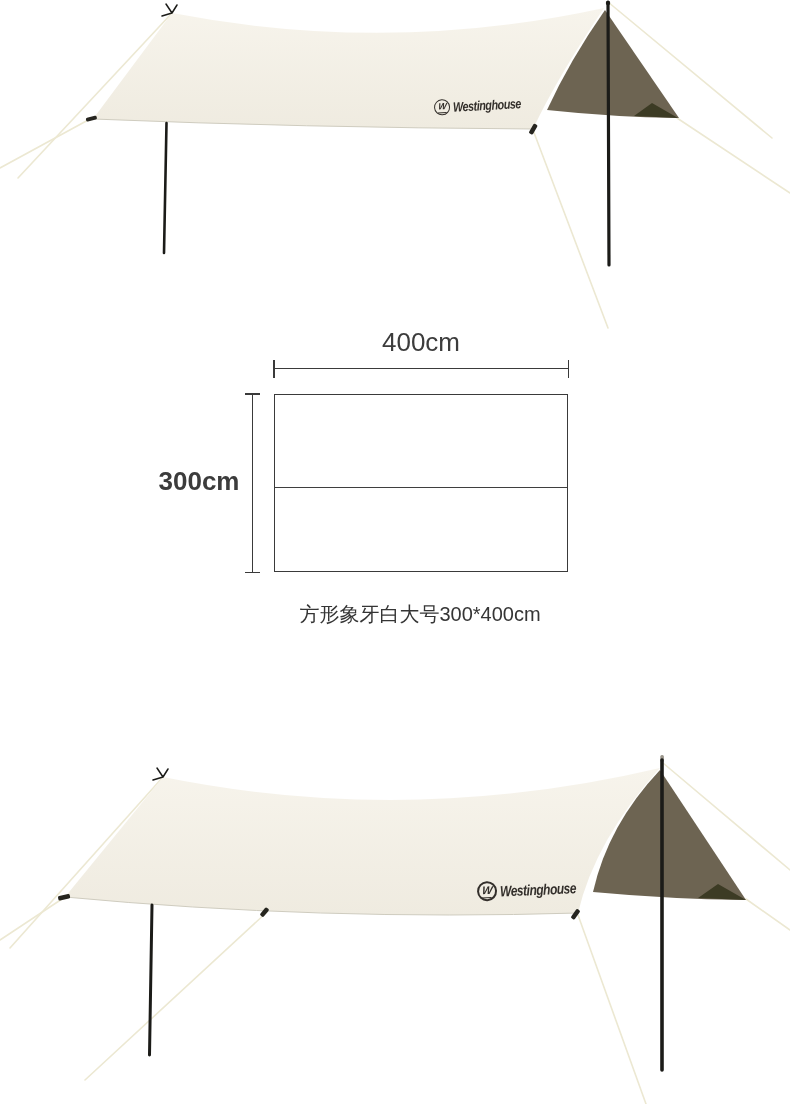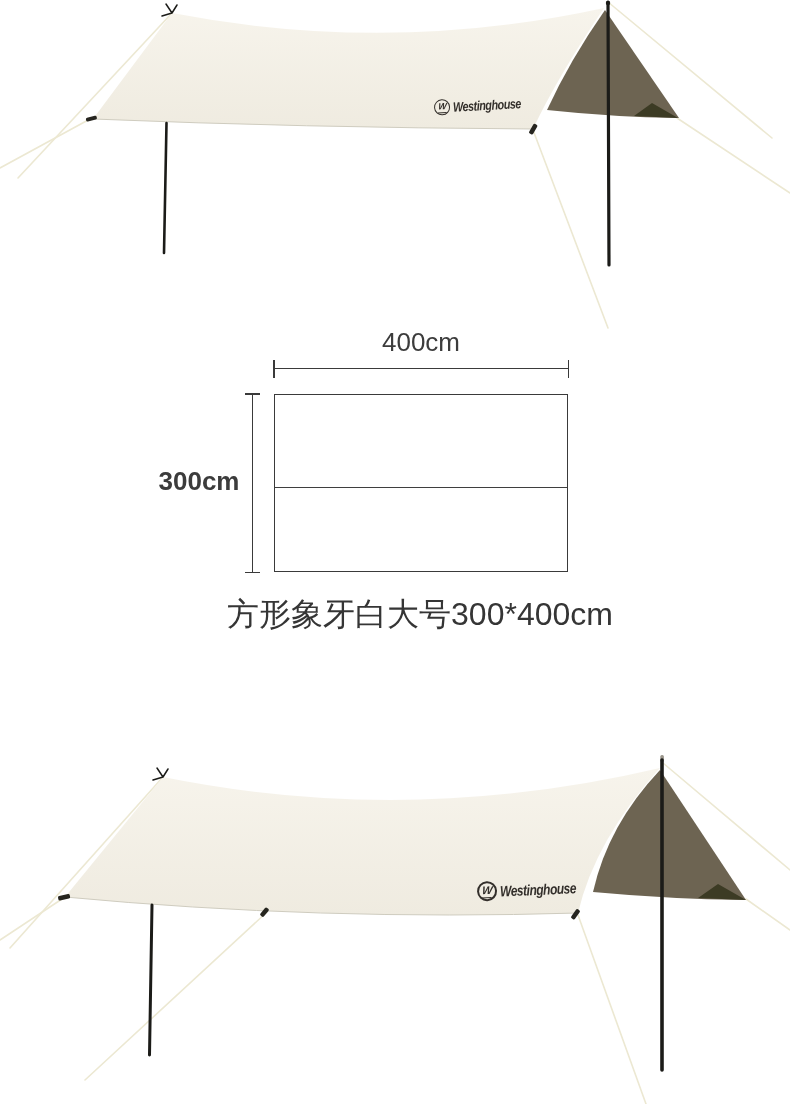--- a/index.html
+++ b/index.html
@@ -56,21 +56,21 @@
   .dim-line-h .tick-l{left:-1px;}
   .dim-line-h .tick-r{right:-1px;}
   .dim-line-v{position:absolute;left:252px;top:394px;height:178px;border-left:1.5px solid #3a3a3a;}
   .dim-line-v .tick{position:absolute;left:-8px;height:1.5px;width:15px;background:#3a3a3a;}
   .dim-line-v .tick-t{top:-1px;}
   .dim-line-v .tick-b{bottom:-1px;}
   .dim-label{position:absolute;color:var(--ink);font-size:26px;line-height:28px;text-align:center;}
   .dim-width{left:321px;top:328px;width:200px;}
   .dim-height{left:99px;top:467px;width:200px;font-weight:bold;}
   .caption{position:absolute;left:120px;top:598px;width:600px;text-align:center;
-    font-size:32px;line-height:32px;color:#353535;}
+    font-size:20px;line-height:32px;color:#353535;}
 </style>
 </head>
 <body>
 
 <div class="page">
 
   <svg class="tent-top" width="790" height="332" viewBox="0 0 790 332">
     <defs>
       <linearGradient id="tarpGrad" x1="0" y1="0" x2="0" y2="1">
         <stop class="g-start" offset="0"></stop>

